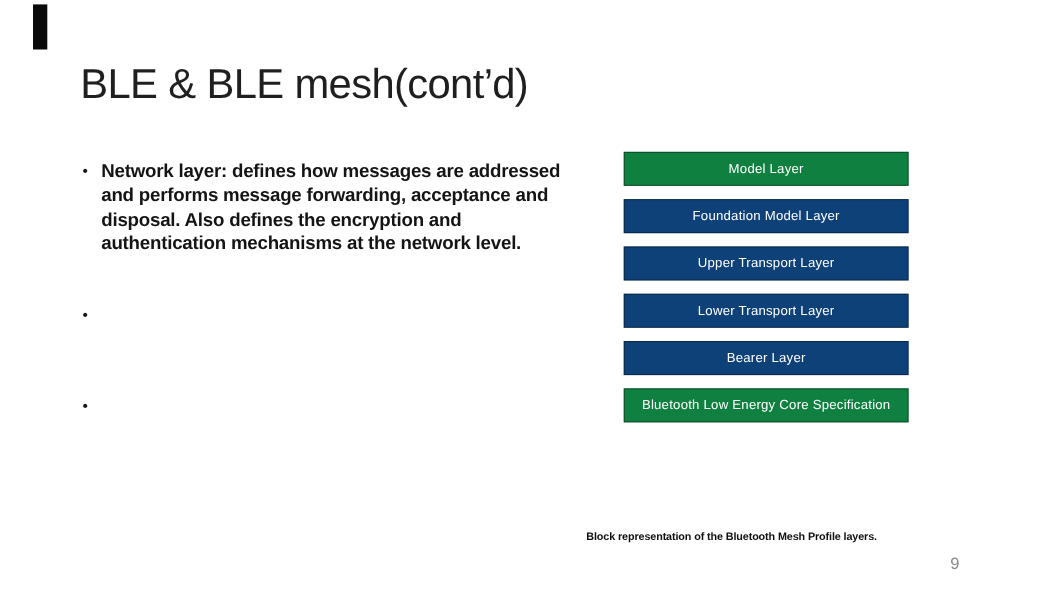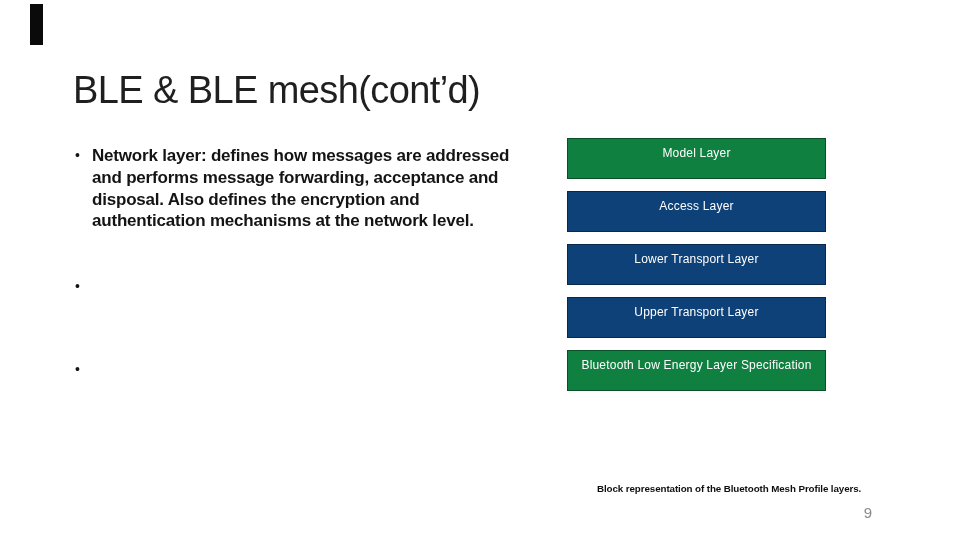--- a/index.html
+++ b/index.html
@@ -12,21 +12,21 @@
     overflow: hidden;
   }
   .corner-bar {
     position: absolute;
     left: 30px; top: 4px;
     width: 13px; height: 41px;
     background: #0a0a0a;
   }
   .slide-title {
     position: absolute;
-    left: 73px; top: 69px;
+    left: 73px; top: 56px;
     font-size: 38px;
     font-weight: 400;
     letter-spacing: -0.6px;
     color: var(--title-color, #1f1f1f);
     white-space: nowrap;
   }
   .bullet {
     position: absolute;
     left: 75px;
     width: 470px;
@@ -48,35 +48,35 @@
   .bullet-text { white-space: pre-line; font-weight: bold; }
   .diagram {
     position: absolute;
     left: 567px; top: 138px;
     width: 259px;
     display: flex;
     flex-direction: column;
     gap: 12px;
   }
   .layer-block {
-    height: 41px;
+    height: 31px;
     border: 1px solid rgba(0,0,0,0.38);
     color: var(--layer-text-color, #ffffff);
     font-size: 12px;
     line-height: 29px;
     text-align: center;
     letter-spacing: 0.2px;
     white-space: nowrap;
     overflow: hidden;
   }
   .layer-green { background: var(--layer-green, #0f8040); }
   .layer-blue  { background: var(--layer-blue, #0f4179); }
   .diagram-caption {
     position: absolute;
-    left: 597px; top: 483px;
+    left: 533px; top: 483px;
     font-size: 9.8px;
     font-weight: bold;
     letter-spacing: -0.1px;
     color: #0f0f0f;
     white-space: nowrap;
   }
   .page-number {
     position: absolute;
     left: 858px; top: 504px;
     width: 20px;
@@ -103,21 +103,22 @@
 <div class="bullet bullet-2">
   <span class="bullet-marker">•</span>
 </div>
 
 <div class="bullet bullet-3">
   <span class="bullet-marker">•</span>
 </div>
 
 <div class="diagram">
   <div class="layer-block layer-green">Model Layer</div>
-  <div class="layer-block layer-blue">Access Layer</div>
+  <div class="layer-block layer-blue">Foundation Model Layer</div>
+  <div class="layer-block layer-blue">Upper Transport Layer</div>
   <div class="layer-block layer-blue">Lower Transport Layer</div>
-  <div class="layer-block layer-blue">Upper Transport Layer</div>
-  <div class="layer-block layer-green">Bluetooth Low Energy Layer Specification</div>
+  <div class="layer-block layer-blue">Bearer Layer</div>
+  <div class="layer-block layer-green">Bluetooth Low Energy Core Specification</div>
 </div>
 
 <div class="diagram-caption">Block representation of the Bluetooth Mesh Profile layers.</div>
 
 <div class="page-number">9</div>
 
 </body></html>

